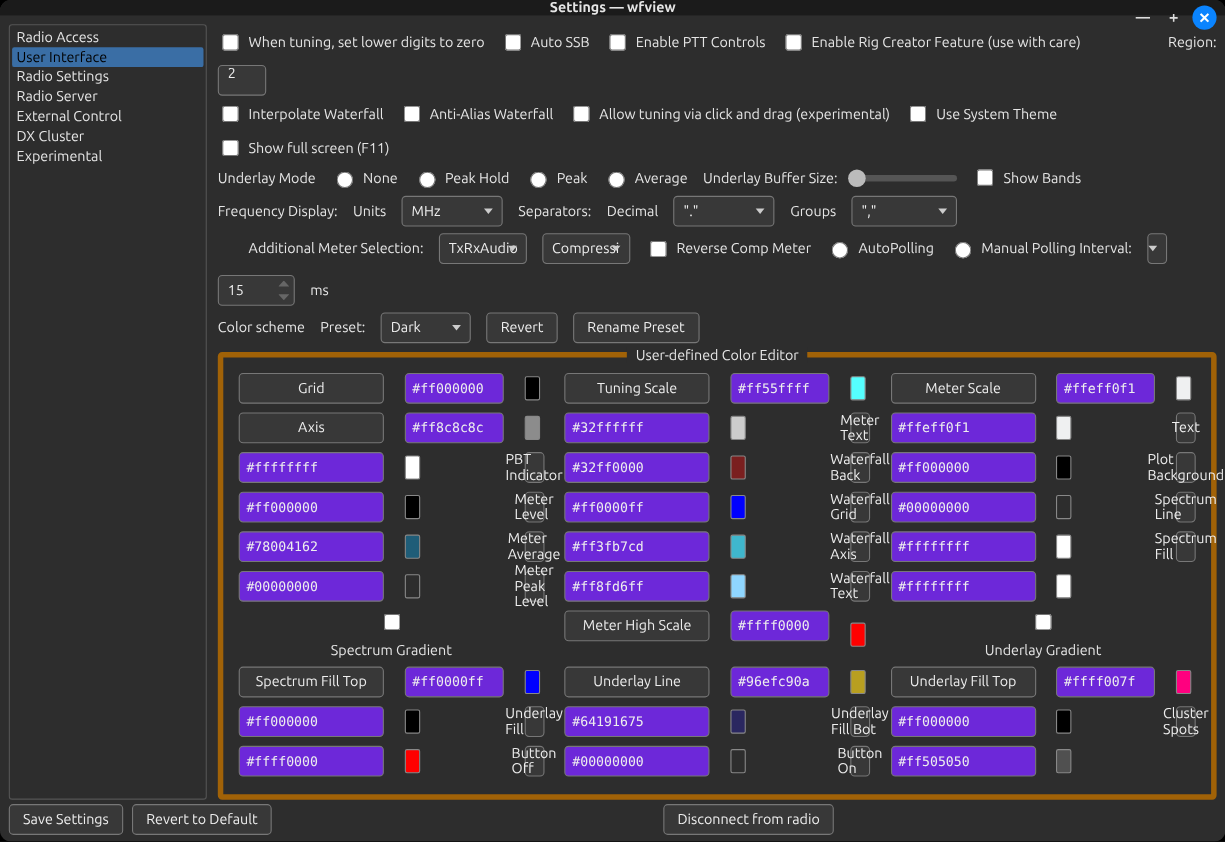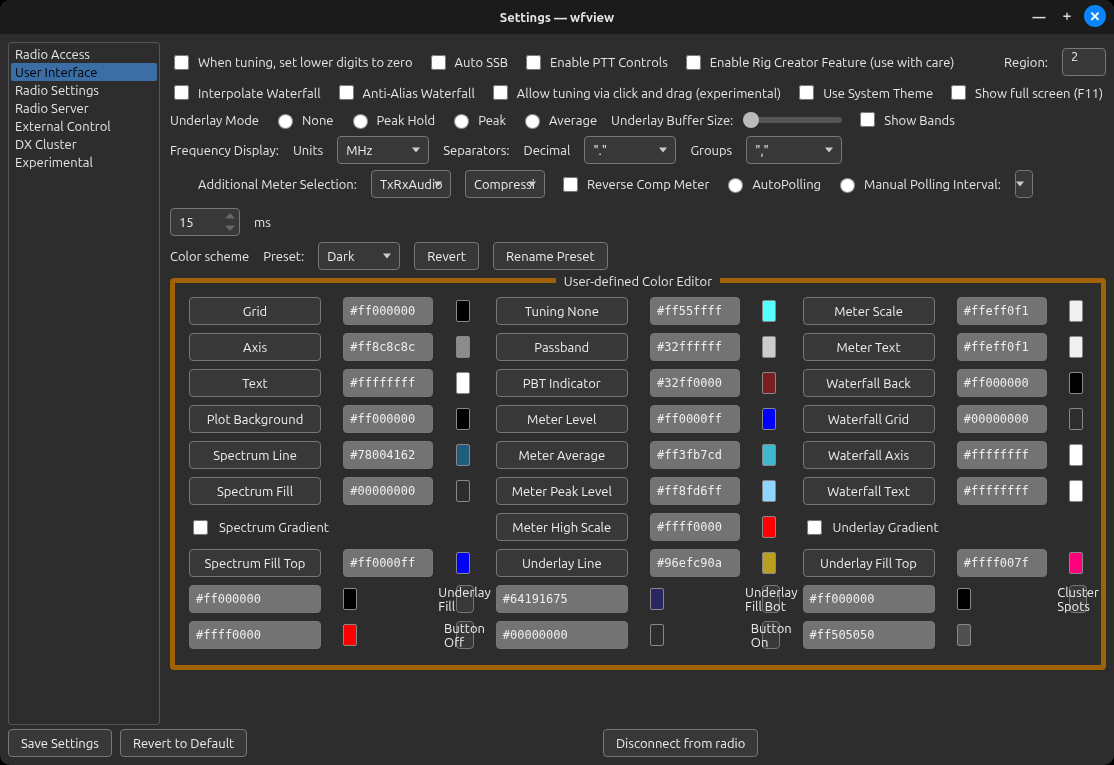--- a/index.html
+++ b/index.html
@@ -24,21 +24,21 @@
     display:flex; align-items:center; justify-content:center;
     font-size:13px; color:#ddd; cursor:pointer;
   }
   .tb-close { background:#0a84ff; color:#fff; }
   .body {
     flex:1; display:flex; flex-direction:column;
     padding:8px 8px 8px 8px;
   }
   .main-row { flex:1; display:flex; gap:10px; min-height:0; }
   .sidebar {
-    width:152px; border:1px solid #555; border-radius:3px;
+    width:180px; border:1px solid #555; border-radius:3px;
     padding:2px; background:#2d2d2d; overflow:auto;
   }
   .sidebar-item {
     font-size:13px; padding:2px 4px; border-radius:2px;
     cursor:pointer;
   }
   .sidebar-item.selected { background:#3a6ea5; color:#000000; }
   .content {
     flex:1; display:flex; flex-direction:column; gap:6px;
     padding-top:6px; font-size:13px;
@@ -90,30 +90,30 @@
     background:#2d2d2d; padding:0 8px; font-size:13px;
   }
   .color-grid {
     display:grid;
     grid-template-columns: repeat(3, 132px 90px 18px);
     column-gap:18px; row-gap:8px;
     justify-content:space-between;
   } 
   .color-grid > .wide {
     grid-column: span 3;
-    display:flex; align-items:center; gap:8px;
+    display:flex; align-items:center; gap:8px;flex-direction:column;
   }
   .cbtn {
     background:#383838; border:1px solid #777; color:#eee;
     border-radius:4px; font-size:13px; height:28px;
     display:flex; align-items:center; justify-content:center;
     cursor:pointer;
   }
   .cval {
-    background:#737373; border:1px solid #777; color:#eee;
+    background:#6d28d9; border:1px solid #777; color:#eee;
     border-radius:4px; font-size:12px; height:28px;
     padding:0 6px; display:flex; align-items:center;
     font-family:monospace,monospace;
   }
   .swatch {
     width:14px; height:22px; border:1px solid #888; border-radius:2px;
     align-self:center;
   }
   .footer {
     display:flex; align-items:center; gap:8px; padding:4px 0 0 0;
@@ -258,30 +258,29 @@
           <span class="btn">Revert</span>
           <span class="btn">Rename Preset</span>
         </div>
 
         <div class="groupbox">
           <span class="legend">User-defined Color Editor</span>
           <div class="color-grid" id="color-grid">
               <div class="cbtn">Grid</div>
               <div class="cval">#ff000000</div>
               <div class="swatch" style="background: rgb(0, 0, 0);"></div>
-              <div class="cbtn">Tuning None</div>
+              <div class="cbtn">Tuning Scale</div>
               <div class="cval">#ff55ffff</div>
               <div class="swatch" style="background: rgb(85, 255, 255);"></div>
               <div class="cbtn">Meter Scale</div>
               <div class="cval">#ffeff0f1</div>
               <div class="swatch" style="background: rgb(239, 240, 241);"></div>
               <div class="cbtn">Axis</div>
               <div class="cval">#ff8c8c8c</div>
               <div class="swatch" style="background: rgb(140, 140, 140);"></div>
-              <div class="cbtn">Passband</div>
               <div class="cval">#32ffffff</div>
               <div class="swatch" style="background: rgb(204, 204, 204);"></div>
               <div class="cbtn">Meter Text</div>
               <div class="cval">#ffeff0f1</div>
               <div class="swatch" style="background: rgb(239, 240, 241);"></div>
               <div class="cbtn">Text</div>
               <div class="cval">#ffffffff</div>
               <div class="swatch" style="background: rgb(255, 255, 255);"></div>
               <div class="cbtn">PBT Indicator</div>
               <div class="cval">#32ff0000</div>

